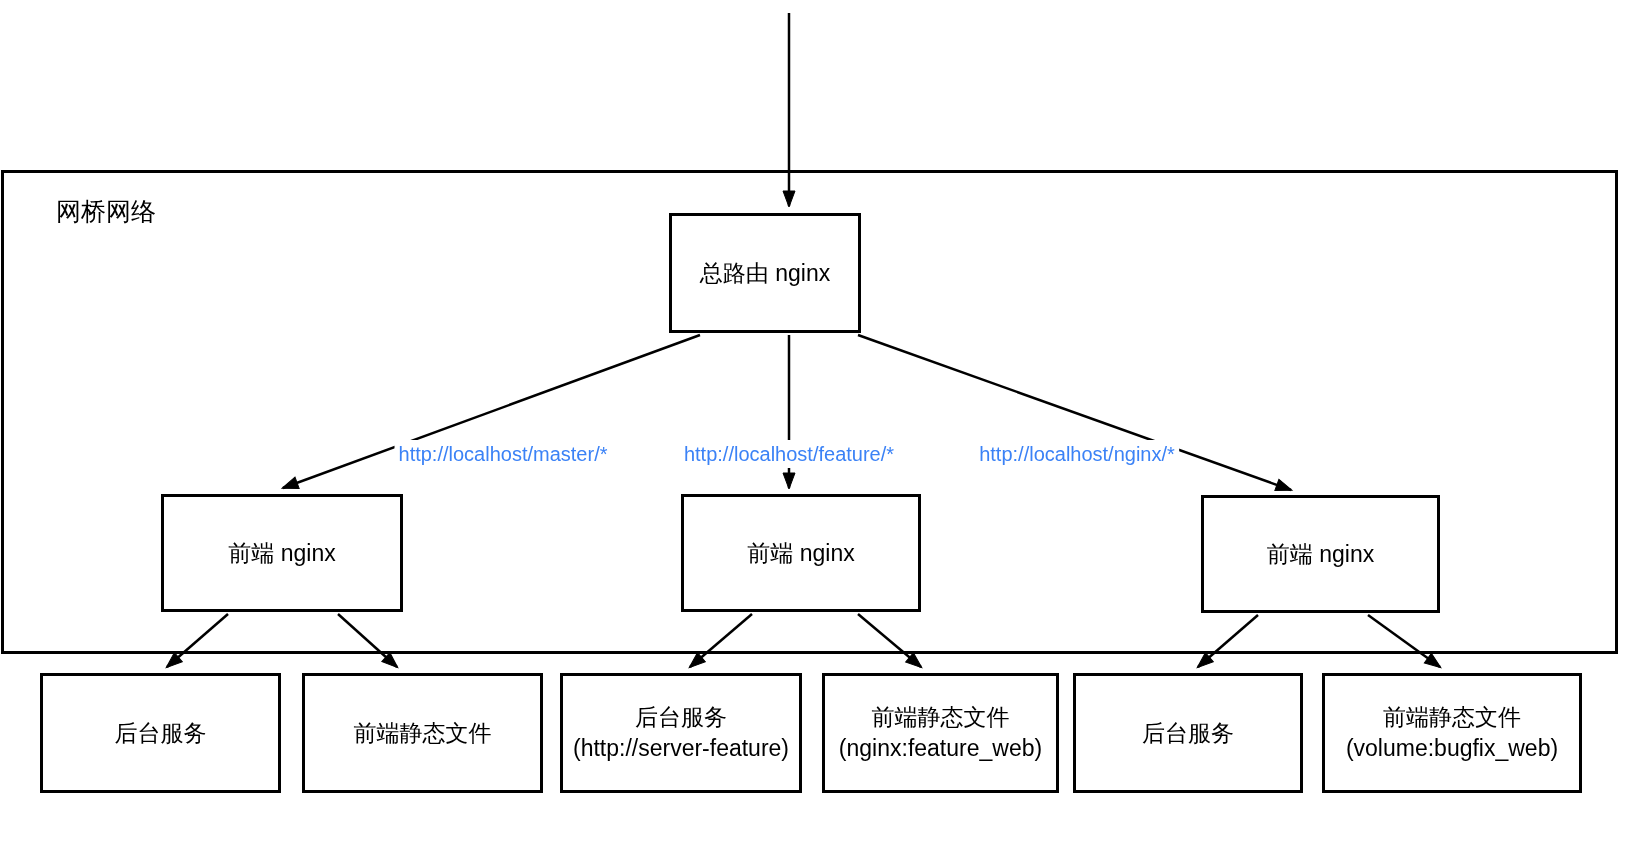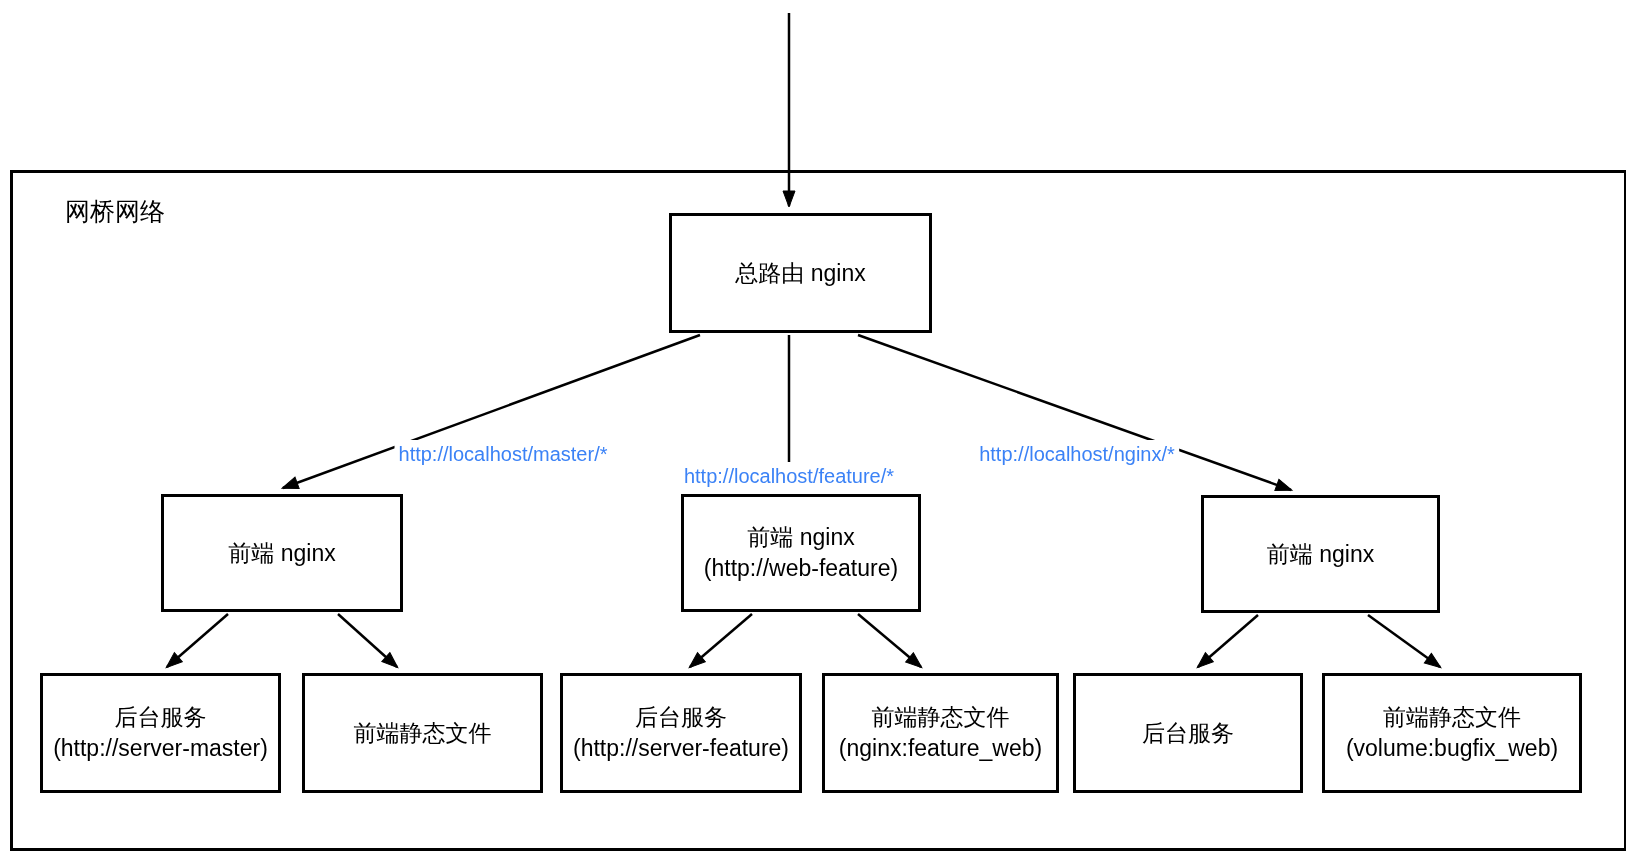--- a/index.html
+++ b/index.html
@@ -16,24 +16,24 @@
     overflow: hidden;
   }
   .edges {
     position: absolute;
     left: 0;
     top: 0;
     z-index: 1;
   }
   .container-box {
     position: absolute;
-    left: 10px;
+    left: 1px;
     top: 170px;
     width: 1617px;
-    height: 681px;
+    height: 484px;
     border: 3px solid #000000;
     box-sizing: border-box;
     background: transparent;
     z-index: 0;
   }
   .container-label {
     position: absolute;
     left: 52px;
     top: 24px;
     font-size: 25px;
@@ -92,42 +92,40 @@
       <line x1="858" y1="614" x2="921" y2="667" marker-end="url(#arrowhead)"></line>
       <line x1="1258" y1="615" x2="1198" y2="667" marker-end="url(#arrowhead)"></line>
       <line x1="1368" y1="615" x2="1440" y2="667" marker-end="url(#arrowhead)"></line>
     </g>
   </svg>
 
   <div class="container-box">
     <span class="container-label">网桥网络</span>
   </div>
 
-  <div class="node" style="left:669px; top:213px; width:263px; height:120px;">
+  <div class="node" style="left:669px; top:213px; width:192px; height:120px;">
     <div>总路由 nginx</div>
   </div>
 
   <div class="edge-label" style="left:503px; top:409px;">http://localhost/master/*</div>
-  <div class="edge-label" style="left:789px; top:431px;">http://localhost/feature/*</div>
+  <div class="edge-label" style="left:789px; top:409px;">http://localhost/feature/*</div>
   <div class="edge-label" style="left:1077px; top:409px;">http://localhost/nginx/*</div>
 
   <div class="node" style="left:161px; top:494px; width:242px; height:118px;">
     <div>前端 nginx</div>
   </div>
   <div class="node" style="left:681px; top:494px; width:240px; height:118px;">
     <div>前端 nginx</div>
-    <div>(http://web-feature)</div>
   </div>
   <div class="node" style="left:1201px; top:495px; width:239px; height:118px;">
     <div>前端 nginx</div>
   </div>
 
   <div class="node" style="left:40px; top:673px; width:241px; height:120px;">
     <div>后台服务</div>
-    <div>(http://server-master)</div>
   </div>
   <div class="node" style="left:302px; top:673px; width:241px; height:120px;">
     <div>前端静态文件</div>
   </div>
   <div class="node" style="left:560px; top:673px; width:242px; height:120px;">
     <div>后台服务</div>
     <div>(http://server-feature)</div>
   </div>
   <div class="node" style="left:822px; top:673px; width:237px; height:120px;">
     <div>前端静态文件</div>

